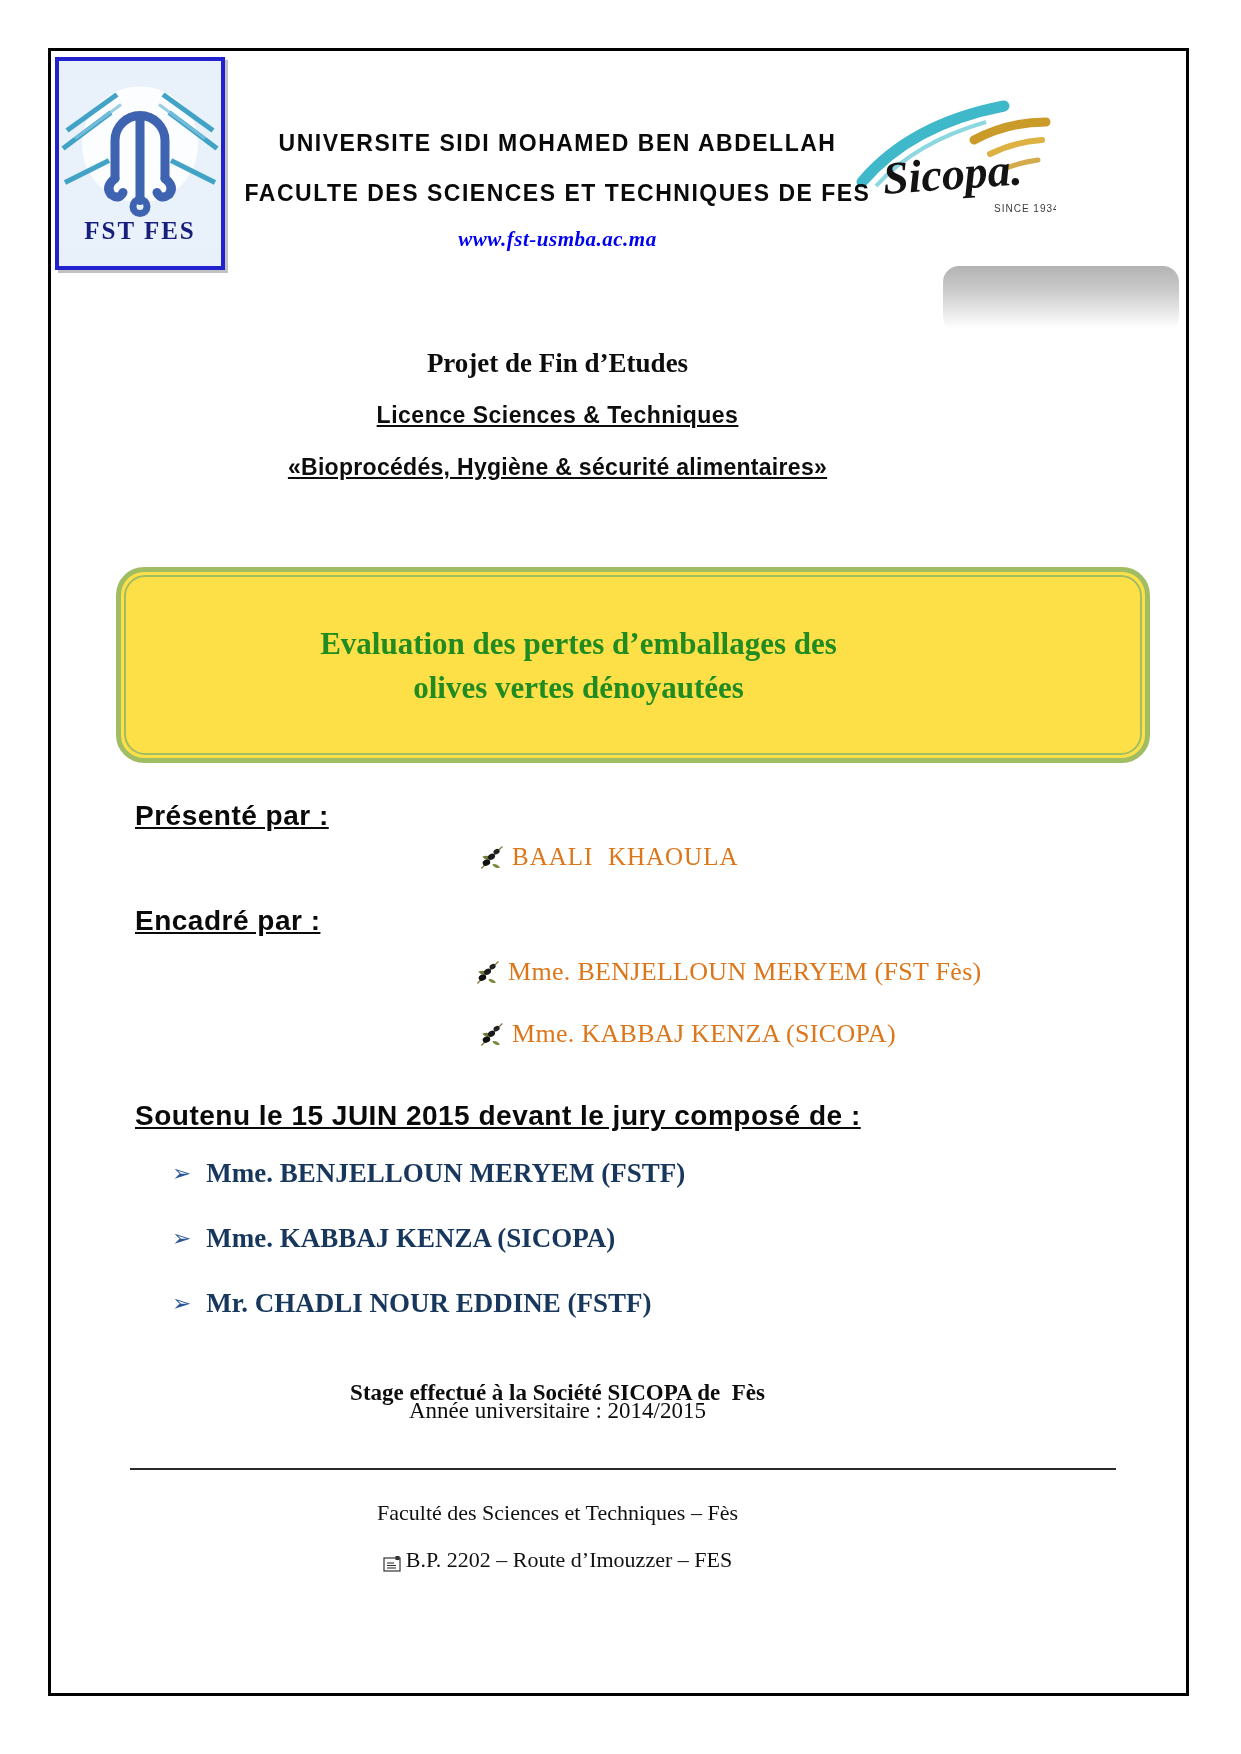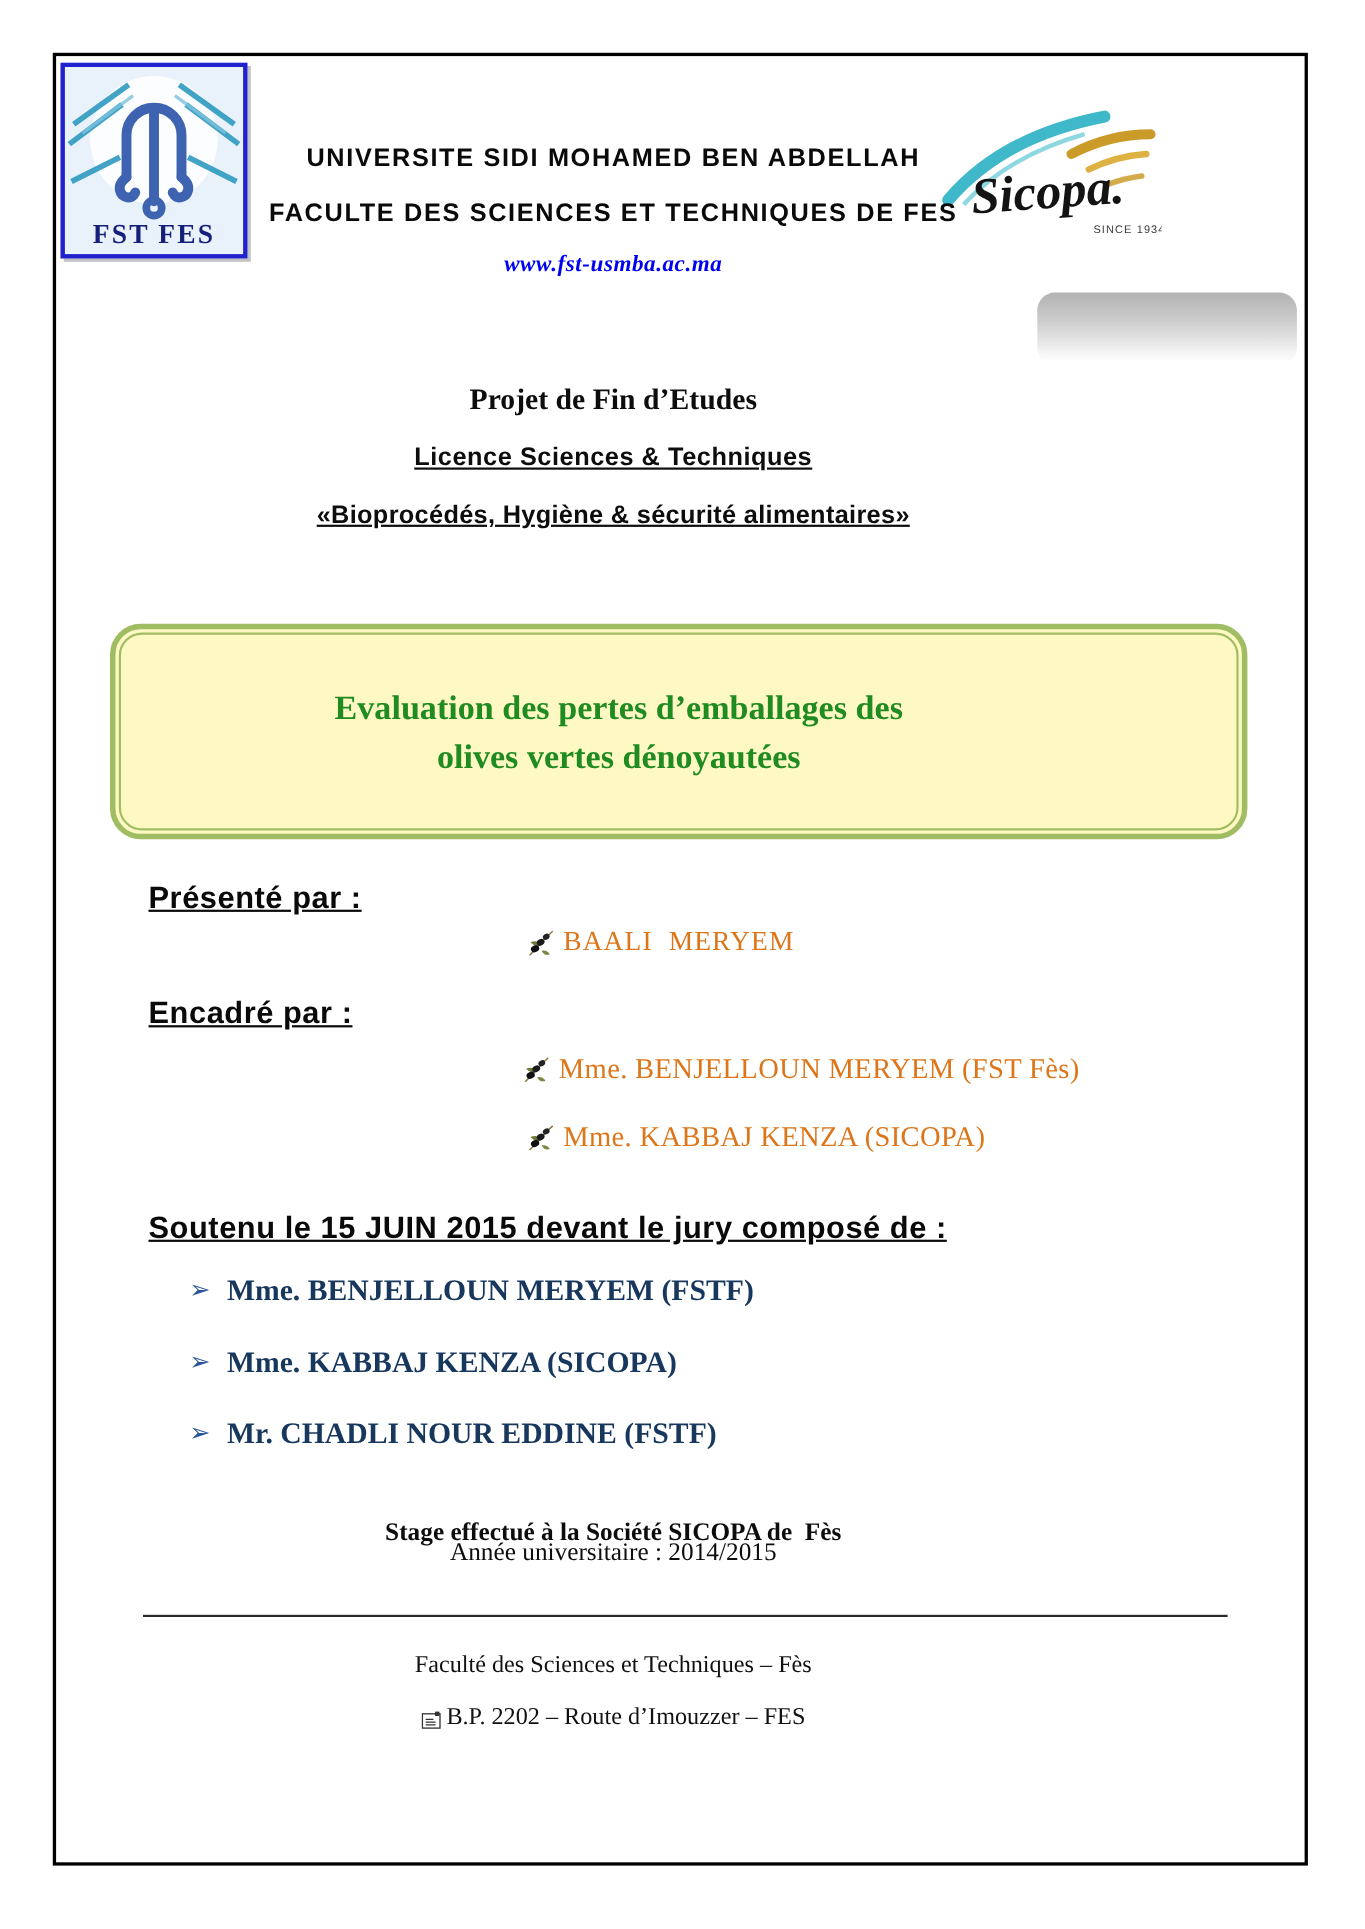--- a/index.html
+++ b/index.html
@@ -6,21 +6,21 @@
   .page{
     position:relative;width:1241px;height:1754px;background:#ffffff;
     font-family:"Liberation Sans", sans-serif;color:#0d0d0d;overflow:hidden;
   }
   .frame{
     position:absolute;left:48px;top:48px;width:1141px;height:1648px;
     border:3px solid #000;box-sizing:border-box;
   }
   
   .fst-logo{
-    position:absolute;left:55px;top:57px;width:170px;height:178px;
+    position:absolute;left:55px;top:57px;width:170px;height:213px;
     border:4px solid #2121ce;box-sizing:border-box;background:#e8f1fa;
     box-shadow:3px 3px 0 rgba(120,120,120,.45);
   }
   .fst-logo svg{display:block;width:100%;height:100%;}
   .sicopa-logo{position:absolute;left:856px;top:82px;width:200px;height:152px;}
   .gray-tab{
     position:absolute;left:943px;top:266px;width:236px;height:66px;border-radius:16px;
     background:linear-gradient(180deg,#b3b3b3 0%,#c9c9c9 35%,rgba(255,255,255,0) 95%);
   }
   
@@ -28,22 +28,22 @@
   .uni-line{font-weight:bold;font-size:23px;letter-spacing:1.5px;color:#0a0a0a;}
   .uni1{top:130px;}
   .uni2{top:180px;}
   .website{top:227px;font-family:"Liberation Serif",serif;font-style:italic;font-weight:bold;
            font-size:21px;color:#0000f0;letter-spacing:.5px;}
   .project{top:348px;font-family:"Liberation Serif",serif;font-weight:bold;font-size:27px;}
   .degree{top:402px;font-size:23px;font-weight:600;text-decoration:underline;letter-spacing:.5px;}
   .speciality{top:454px;font-size:23px;font-weight:600;text-decoration:underline;letter-spacing:.3px;}
   
   .title-box{
-    position:absolute;left:100px;top:567px;width:1034px;height:196px;box-sizing:border-box;
-    border:5px solid #a1bd64;border-radius:28px;background:#fef9c3;
+    position:absolute;left:116px;top:567px;width:1034px;height:196px;box-sizing:border-box;
+    border:5px solid #a1bd64;border-radius:28px;background:#fde047;
   }
   .title-box-inner{
     position:absolute;left:3px;top:3px;right:3px;bottom:3px;
     border:2px solid #a1bd64;border-radius:21px;
   }
   .report-title{
     position:absolute;left:30px;top:50px;width:855px;text-align:center;
     font-family:"Liberation Serif",serif;font-weight:bold;font-size:31px;
     color:#1f8b20;line-height:1.42;
   }
@@ -151,21 +151,21 @@
   <div class="label presented-label">Présenté par :</div>
   <div class="name-row student-row">
     <svg class="olive-icon" width="27" height="27" viewBox="0 0 32 32">
       <path d="M4 29 C 12 21, 20 11, 29 3" stroke="#8a7a40" stroke-width="1.6" fill="none"></path>
       <path d="M5 15 q7 -3 12 2 q-7 4 -12 -2" fill="#6b7c3a"></path>
       <path d="M17 24 q6 -1 9 4 q-6 2 -9 -4" fill="#77883f"></path>
       <ellipse cx="10" cy="22" rx="4.6" ry="3.6" fill="#101010" transform="rotate(-25 10 22)"></ellipse>
       <ellipse cx="16" cy="15" rx="4.4" ry="3.4" fill="#1a1a1a" transform="rotate(-30 16 15)"></ellipse>
       <ellipse cx="22" cy="9" rx="3.8" ry="3" fill="#232323" transform="rotate(-30 22 9)"></ellipse>
     </svg>
-    <span class="orange-text">BAALI  MERYEM</span>
+    <span class="orange-text">BAALI  KHAOULA</span>
   </div>
 
   <div class="label encadre-label">Encadré par :</div>
   <div class="name-row sup-row1">
     <svg class="olive-icon" width="27" height="27" viewBox="0 0 32 32">
       <path d="M4 29 C 12 21, 20 11, 29 3" stroke="#8a7a40" stroke-width="1.6" fill="none"></path>
       <path d="M5 15 q7 -3 12 2 q-7 4 -12 -2" fill="#6b7c3a"></path>
       <path d="M17 24 q6 -1 9 4 q-6 2 -9 -4" fill="#77883f"></path>
       <ellipse cx="10" cy="22" rx="4.6" ry="3.6" fill="#101010" transform="rotate(-25 10 22)"></ellipse>
       <ellipse cx="16" cy="15" rx="4.4" ry="3.4" fill="#1a1a1a" transform="rotate(-30 16 15)"></ellipse>

